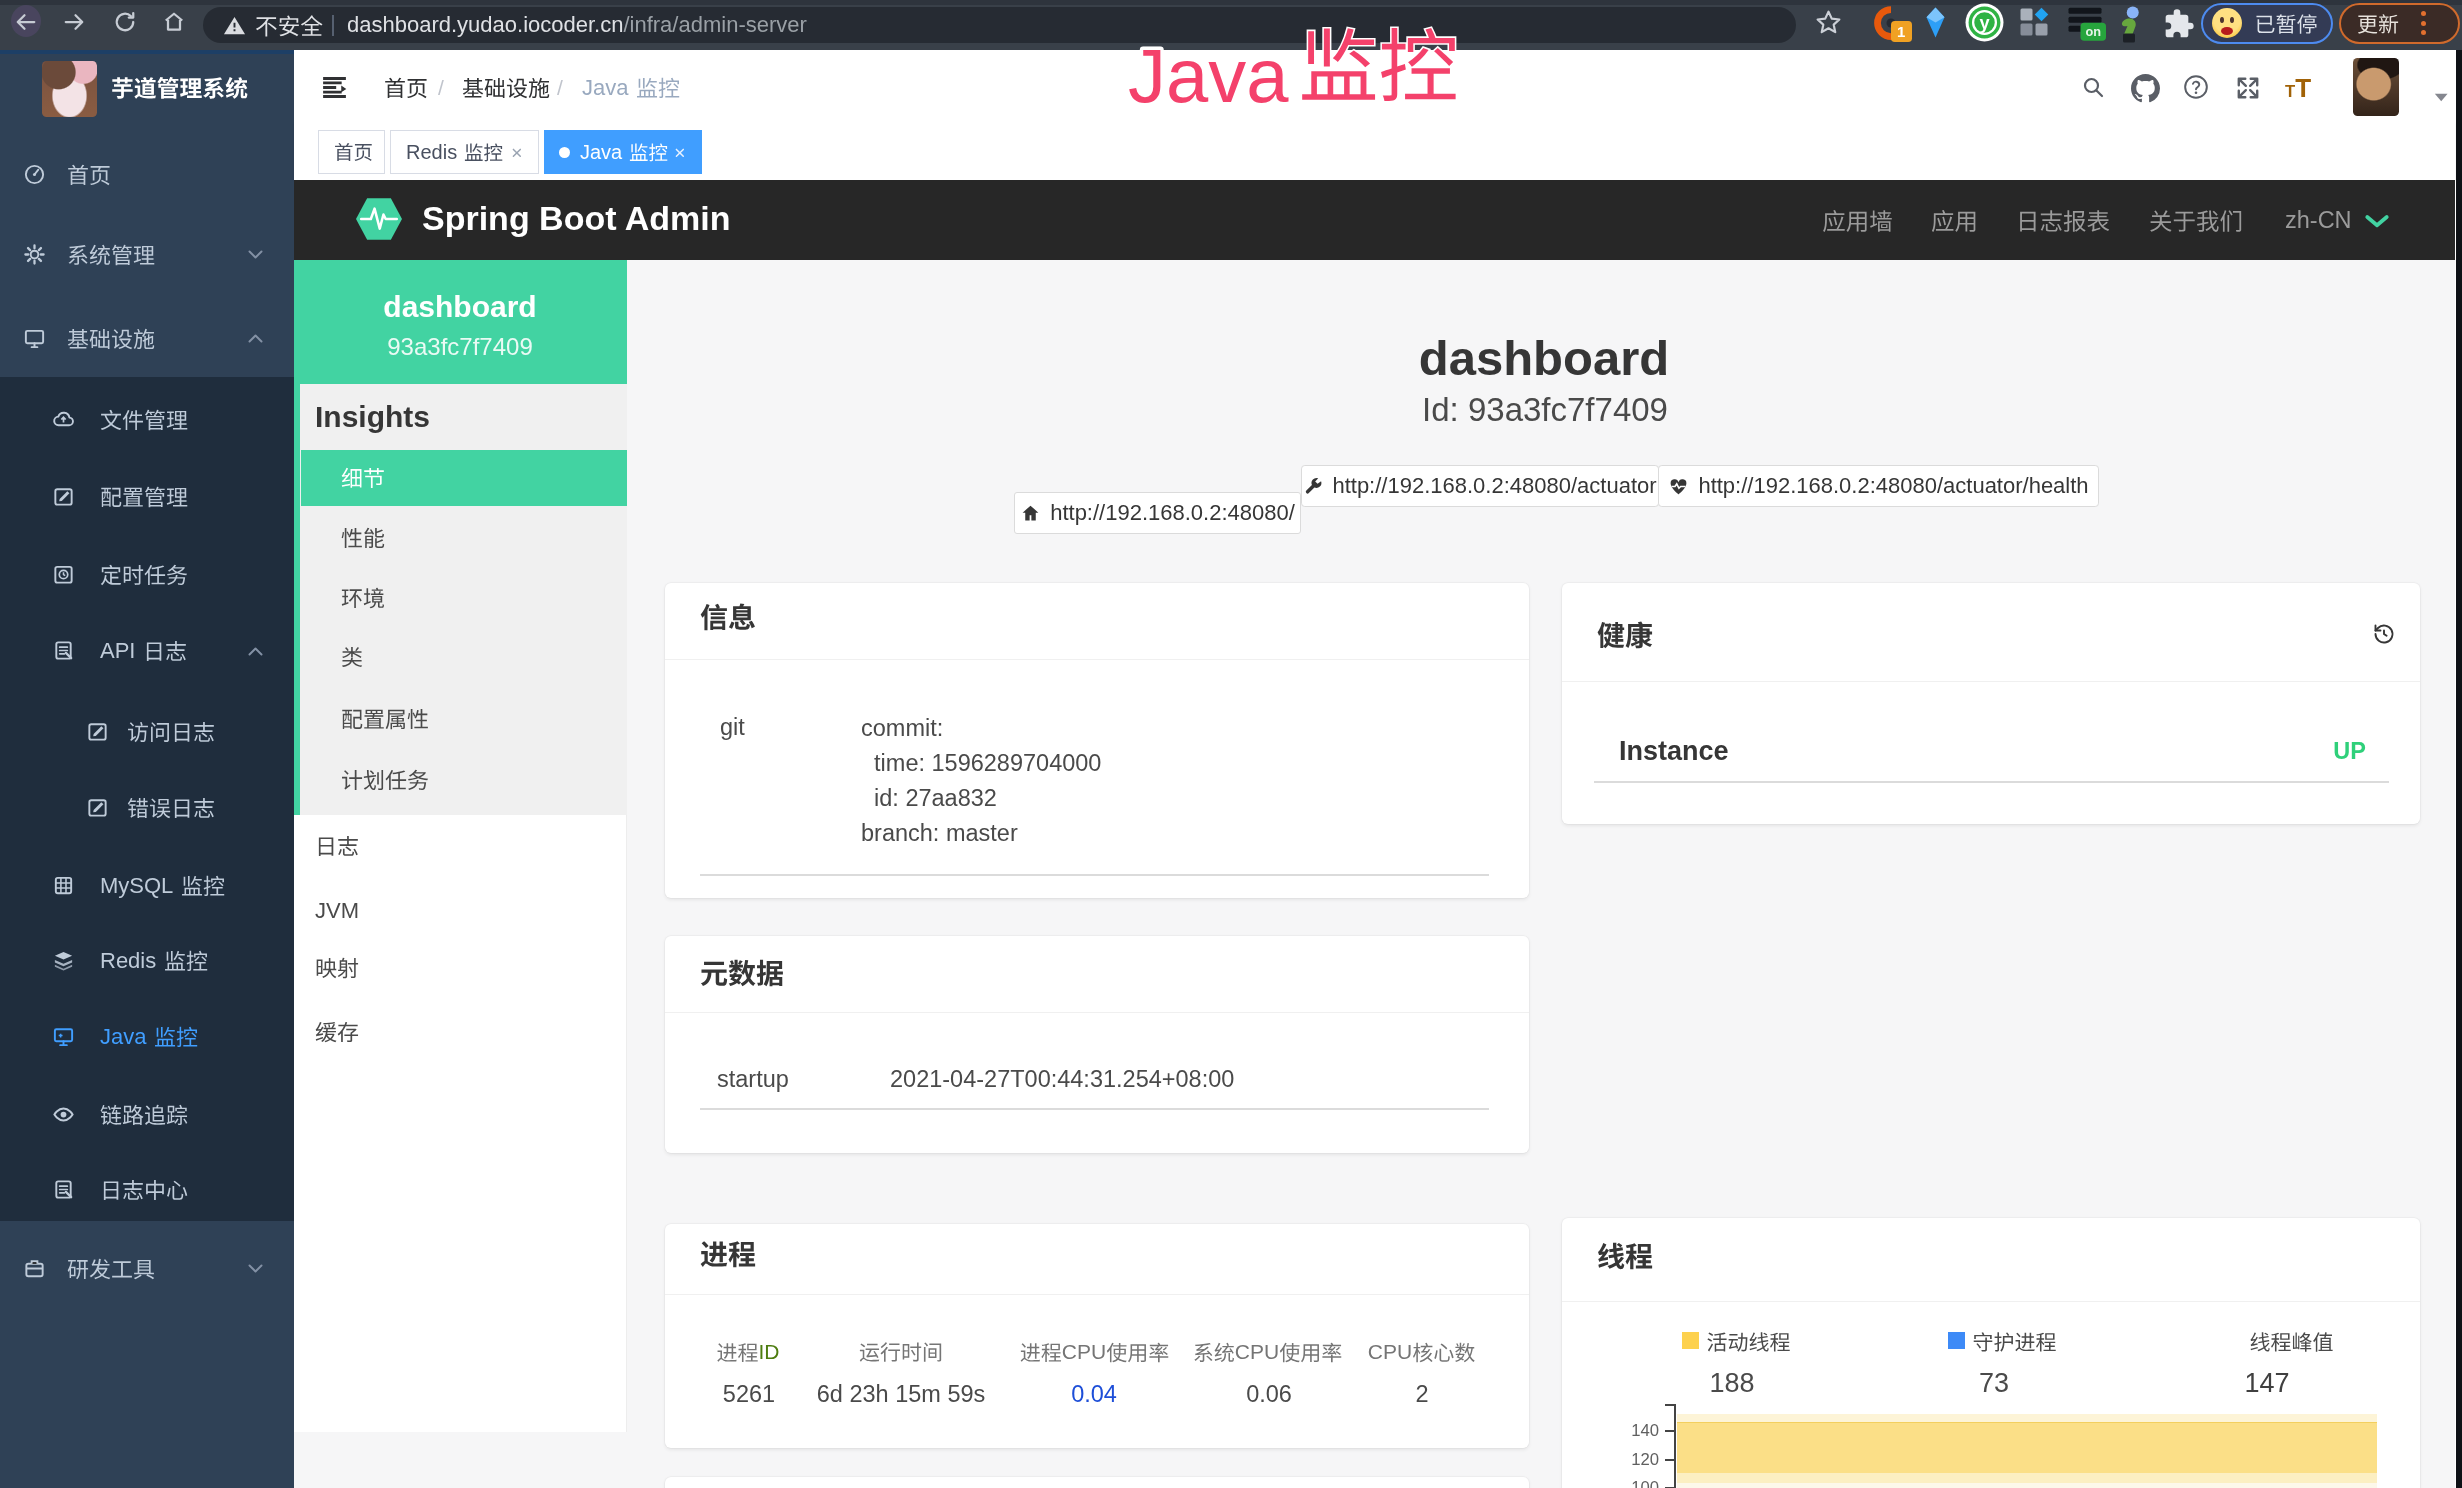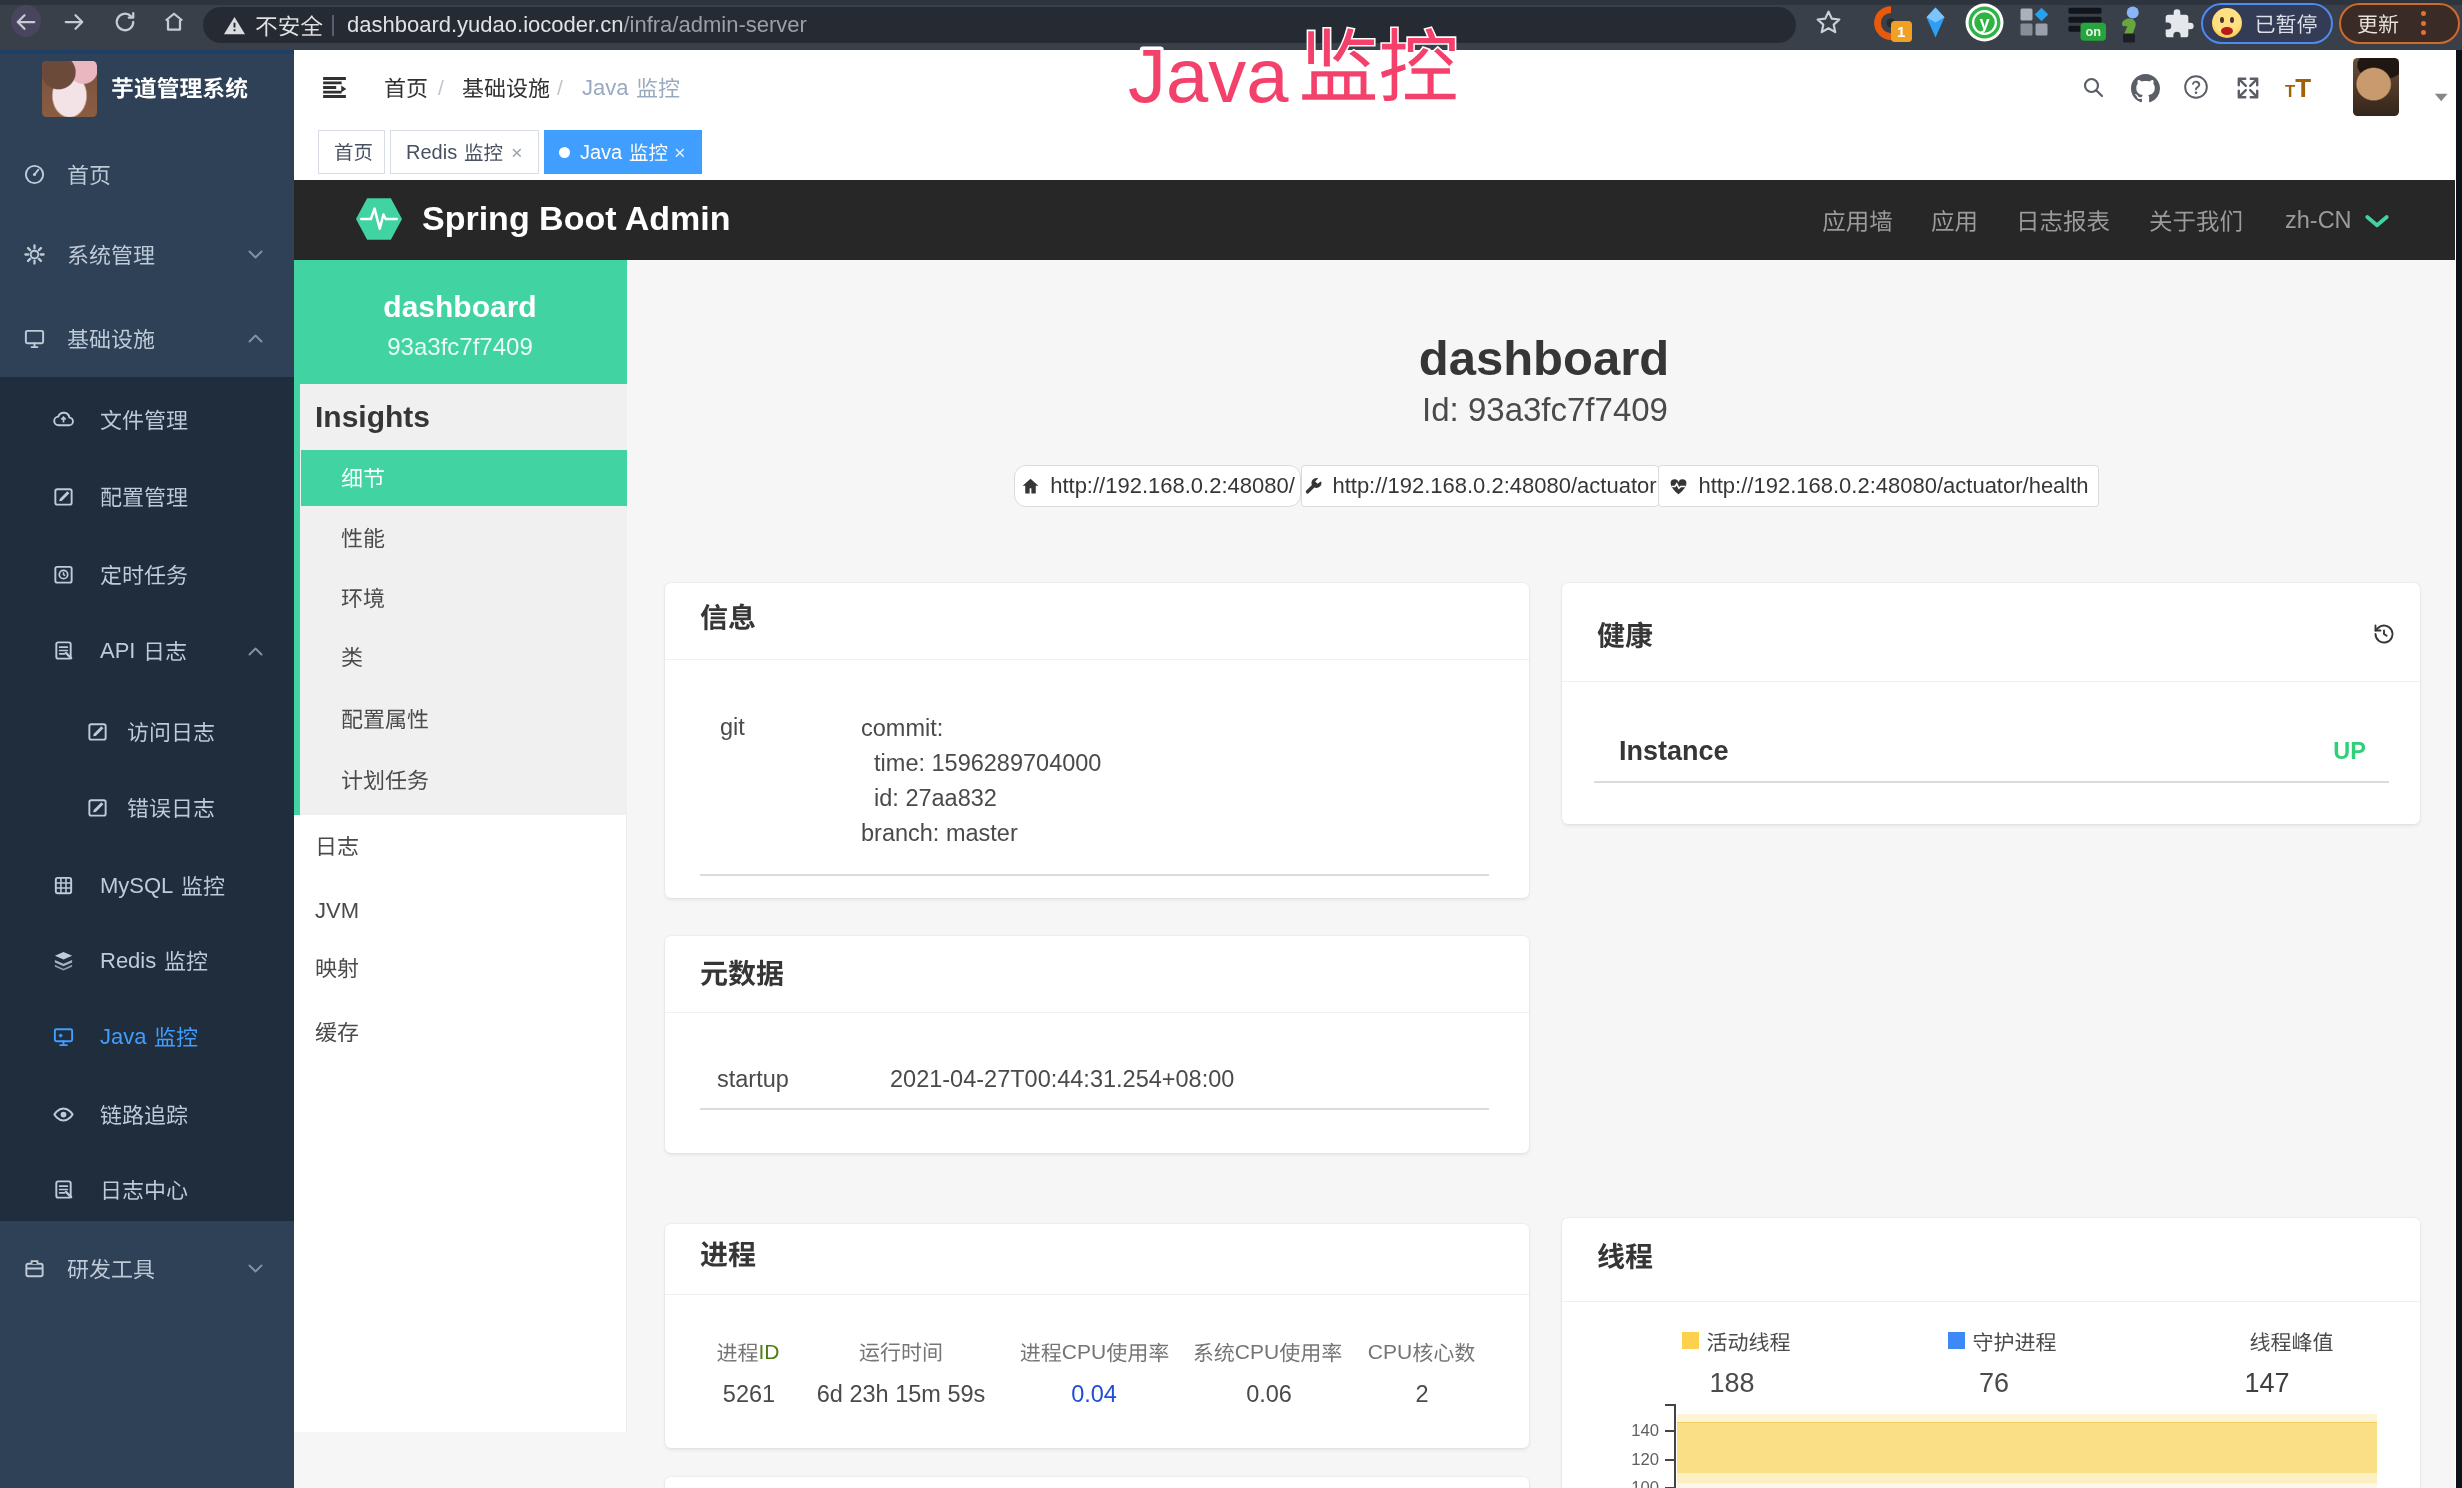--- a/index.html
+++ b/index.html
@@ -492,21 +492,21 @@
     </svg>
   </div>
 <div style="position:absolute;left:315px;top:1032px;transform:translateY(-50%);display:flex;align-items:center;gap:0px;font-size:22px;color:#4a4a4a;font-weight:400;white-space:nowrap;">
     <svg width="44" height="22" viewBox="0 0 2000 1000" fill="#4a4a4a">
       <use href="#r7f13" x="0"></use>
       <use href="#r5b58" x="1000"></use>
     </svg>
   </div>
 <div style="position:absolute;left:1544px;top:359px;transform:translateY(-50%);font-size:49px;color:#363636;font-weight:600;white-space:nowrap;line-height:1.1;transform:translate(-50%,-50%)">dashboard</div>
 <div style="position:absolute;left:1545px;top:410px;transform:translateY(-50%);font-size:33px;color:#4a4a4a;font-weight:400;white-space:nowrap;line-height:1.1;transform:translate(-50%,-50%)">Id: 93a3fc7f7409</div>
-<div style="position:absolute;left:1014px;top:465px;width:287px;height:42px;background:#fff;border:0.8px solid #dbdbdb;box-sizing:border-box;border-radius:12px;display:flex;align-items:center;justify-content:center;gap:9px;font-size:22px;color:#363636">
+<div style="position:absolute;left:1014px;top:492px;width:287px;height:42px;background:#fff;border:0.8px solid #dbdbdb;box-sizing:border-box;border-radius:3px;display:flex;align-items:center;justify-content:center;gap:9px;font-size:22px;color:#363636">
     <svg width="21" height="21" viewBox="0 0 24 24" fill="#363636">
       <path d="M12 3l9 8h-3v9h-5v-6h-2v6H6v-9H3z"></path>
     </svg>
     <span>http://192.168.0.2:48080/</span>
   </div>
 <div style="position:absolute;left:1301px;top:465px;width:358px;height:42px;background:#fff;border:0.8px solid #dbdbdb;box-sizing:border-box;border-radius:3.8px;display:flex;align-items:center;justify-content:center;gap:9px;font-size:22px;color:#363636">
     <svg width="20" height="20" viewBox="0 0 24 24" fill="#363636">
       <path d="M21.7 6.2a6 6 0 0 1-8 7.6L7 20.5a2.1 2.1 0 0 1-3-3l6.7-6.7a6 6 0 0 1 7.6-8L14.6 6.5l2.9 2.9z"></path>
     </svg>
     <span>http://192.168.0.2:48080/actuator</span>
@@ -664,21 +664,21 @@
       <use href="#r7ebf" x="0"></use>
       <use href="#r7a0b" x="1000"></use>
       <use href="#r5cf0" x="2000"></use>
       <use href="#r503c" x="3000"></use>
     </svg>
   </div>
 <div style="position:absolute;left:1732px;top:1383px;transform:translate(-50%,-50%);display:flex;align-items:center;font-size:27px;color:#4a4a4a;font-weight:400;white-space:nowrap">
     <span>188</span>
   </div>
 <div style="position:absolute;left:1994px;top:1383px;transform:translate(-50%,-50%);display:flex;align-items:center;font-size:27px;color:#4a4a4a;font-weight:400;white-space:nowrap">
-    <span>76</span>
+    <span>73</span>
   </div>
 <div style="position:absolute;left:2267px;top:1383px;transform:translate(-50%,-50%);display:flex;align-items:center;font-size:27px;color:#404040;font-weight:400;white-space:nowrap">
     <span>147</span>
   </div>
 <div style="position:absolute;left:1659px;top:1431px;transform:translateY(-50%);font-size:16.7px;color:#606060;font-weight:400;white-space:nowrap;line-height:1.1;transform:translate(-100%,-50%)">140</div>
 <div style="position:absolute;left:1659px;top:1460px;transform:translateY(-50%);font-size:16.7px;color:#606060;font-weight:400;white-space:nowrap;line-height:1.1;transform:translate(-100%,-50%)">120</div>
 <div style="position:absolute;left:1659px;top:1488px;transform:translateY(-50%);font-size:16.7px;color:#606060;font-weight:400;white-space:nowrap;line-height:1.1;transform:translate(-100%,-50%)">100</div>
 <div style="position:absolute;left:1674px;top:1404px;width:1.5px;height:85px;background:#444"></div>
 <div style="position:absolute;left:1665px;top:1404px;width:10.6px;height:1.5px;background:#444"></div>
 <div style="position:absolute;left:1665px;top:1430px;width:9px;height:1.5px;background:#444"></div>

